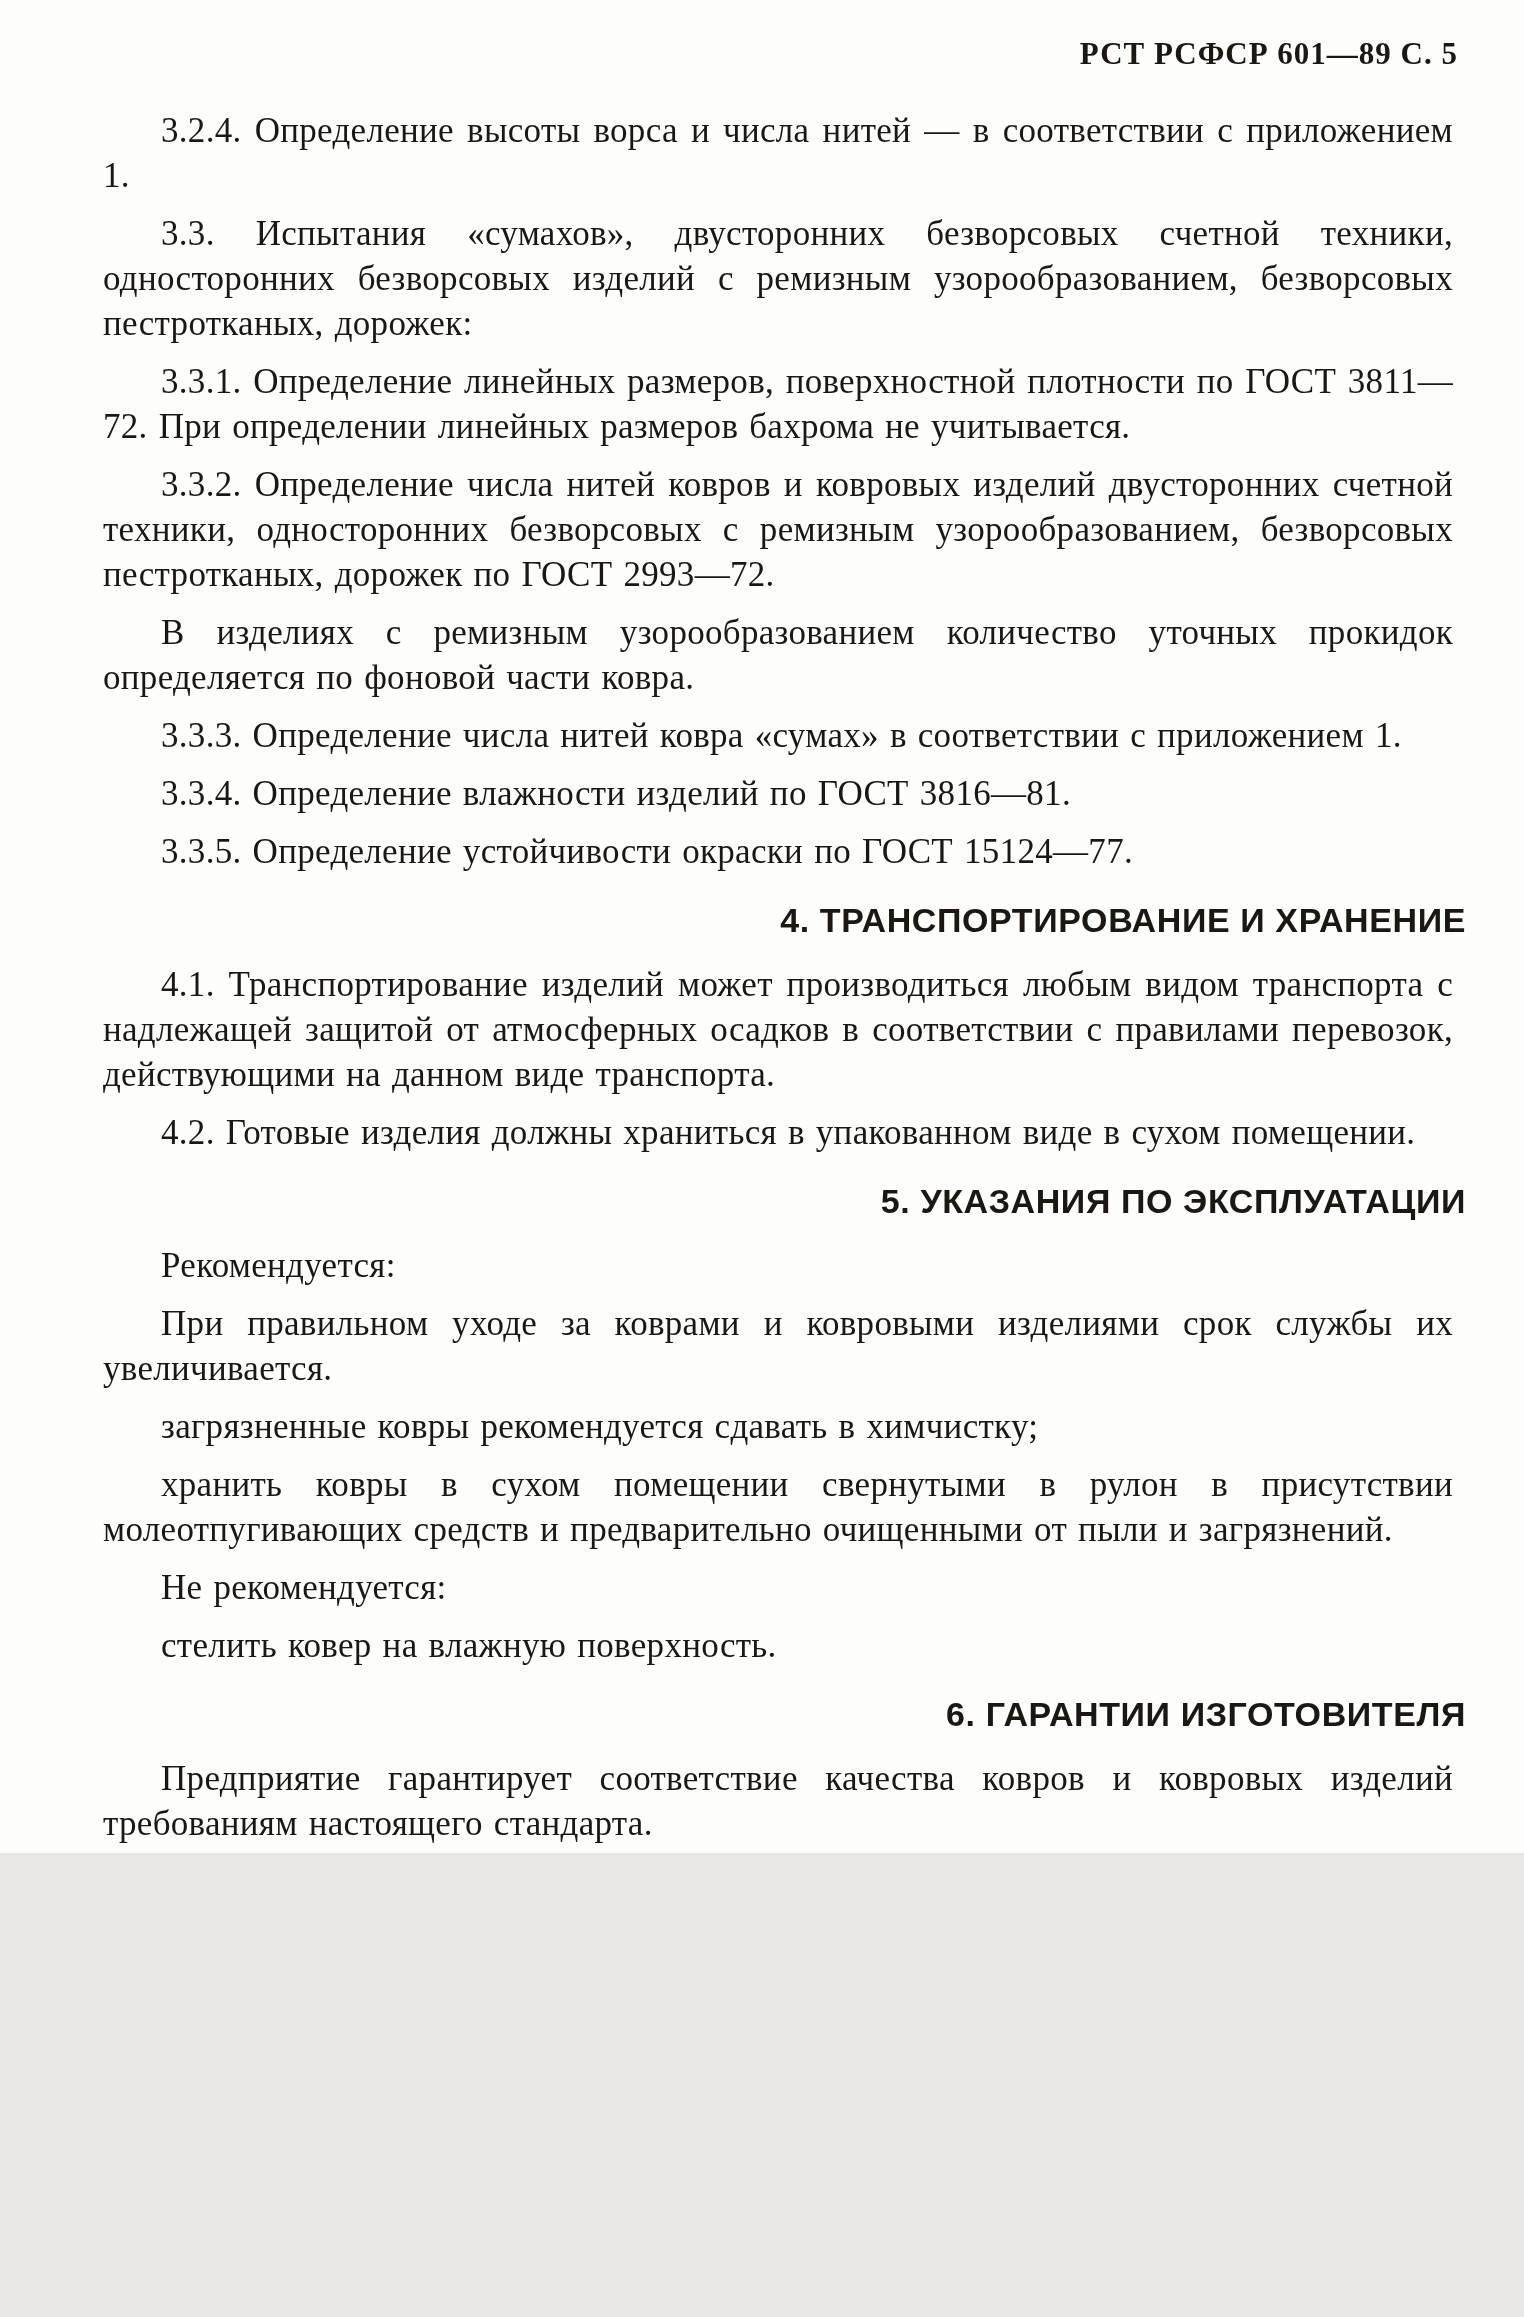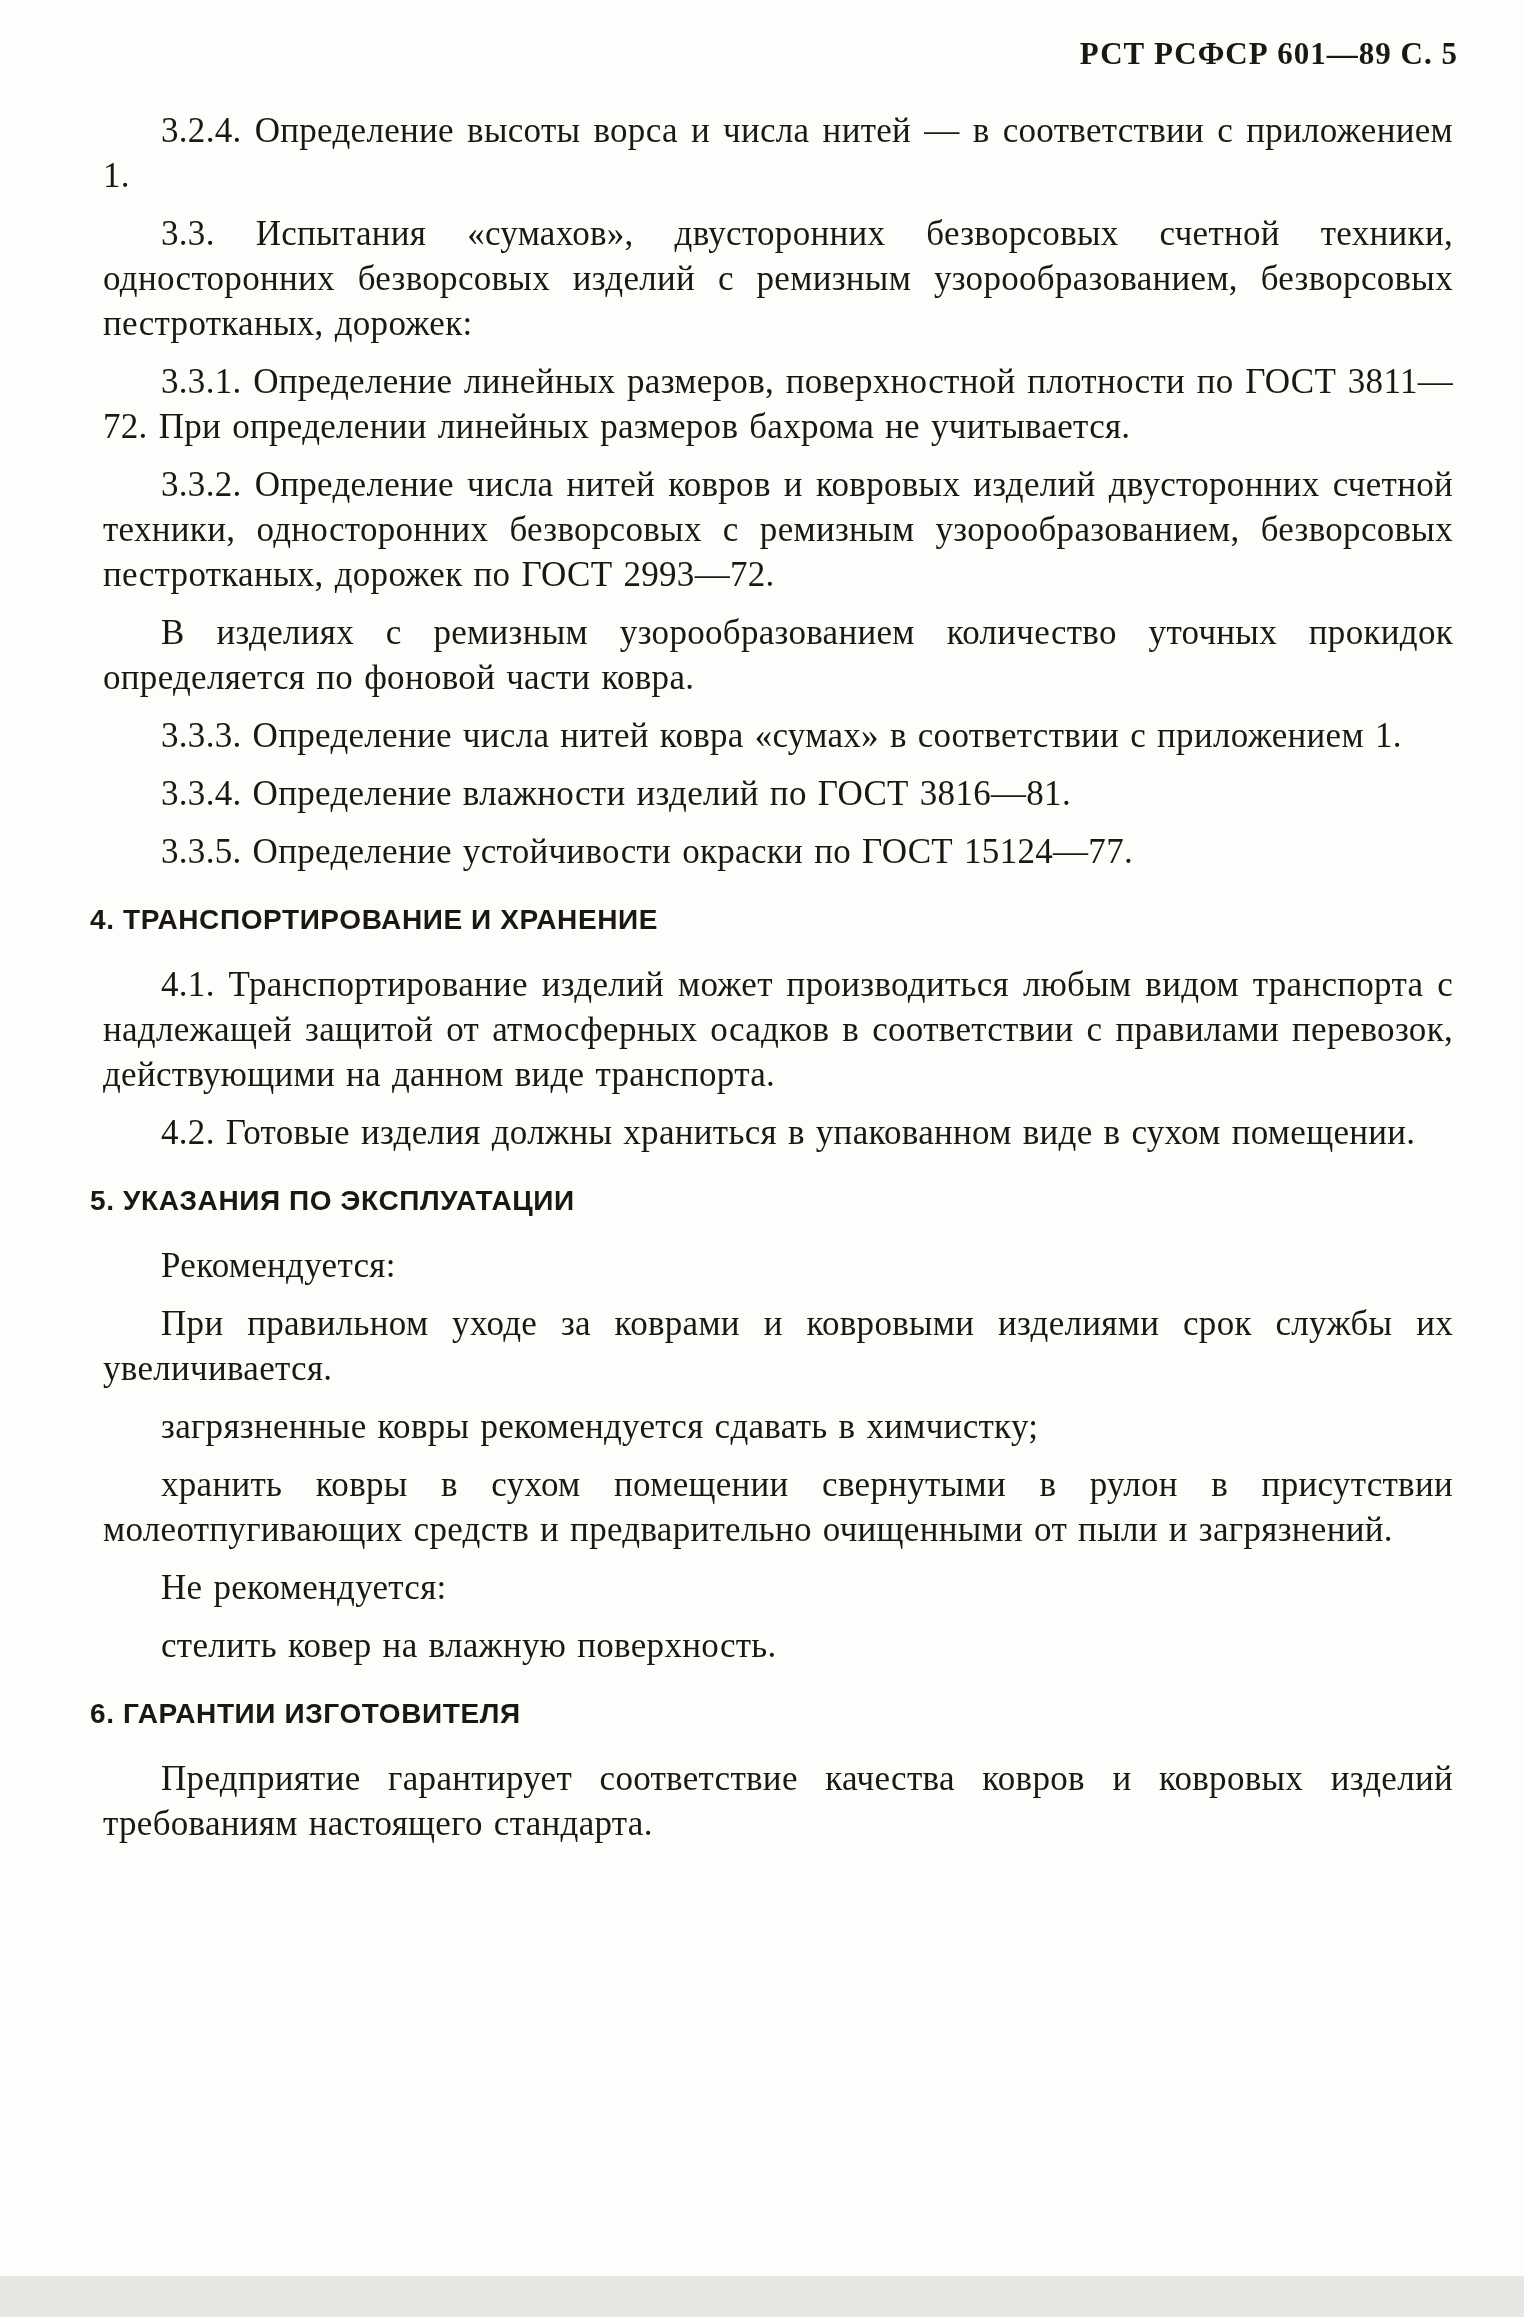--- a/index.html
+++ b/index.html
@@ -3,21 +3,21 @@
 <meta charset="utf-8">
 <style>
   html, body {
     margin: 0;
     padding: 0;
     background: #e8e6e2;
   }
   .page {
     position: relative;
     width: 1524px;
-    height: 2276px;
+    height: 1853px;
     margin: 0 auto;
     background: #fdfdfb;
     color: #1b1814;
     box-sizing: border-box;
     padding: 34px 58px 30px 90px;
     font-family: "Liberation Serif", "DejaVu Serif", serif;
     overflow: hidden;
   }
   .doc-header {
     text-align: right;
@@ -34,23 +34,23 @@
     line-height: 45px;
     text-indent: 58px;
     text-align: justify;
     letter-spacing: 0.3px;
     word-spacing: 2px;
   }
   .heading {
     margin: 26px 0 22px 0;
     font-family: "Liberation Sans", "DejaVu Sans", sans-serif;
     font-weight: bold;
-    font-size: 28px;
+    font-size: 34px;
     line-height: 40px;
-    text-align: left;
+    text-align: right;
     letter-spacing: 0.6px;
   }
 </style>
 </head>
 <body>
 
 <div class="page">
 
   <div class="doc-header">
     <span>РСТ РСФСР 601—89 С. 5</span>

